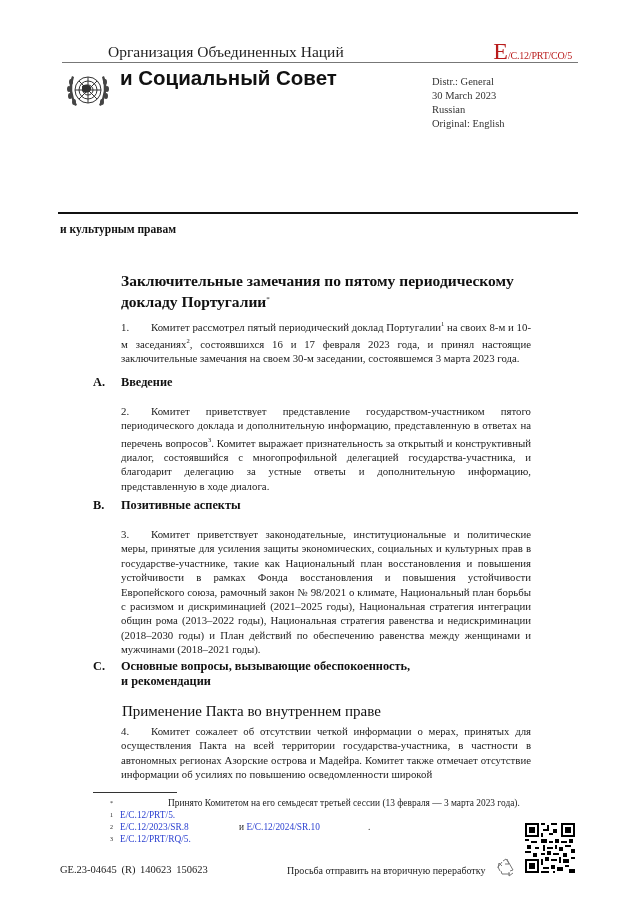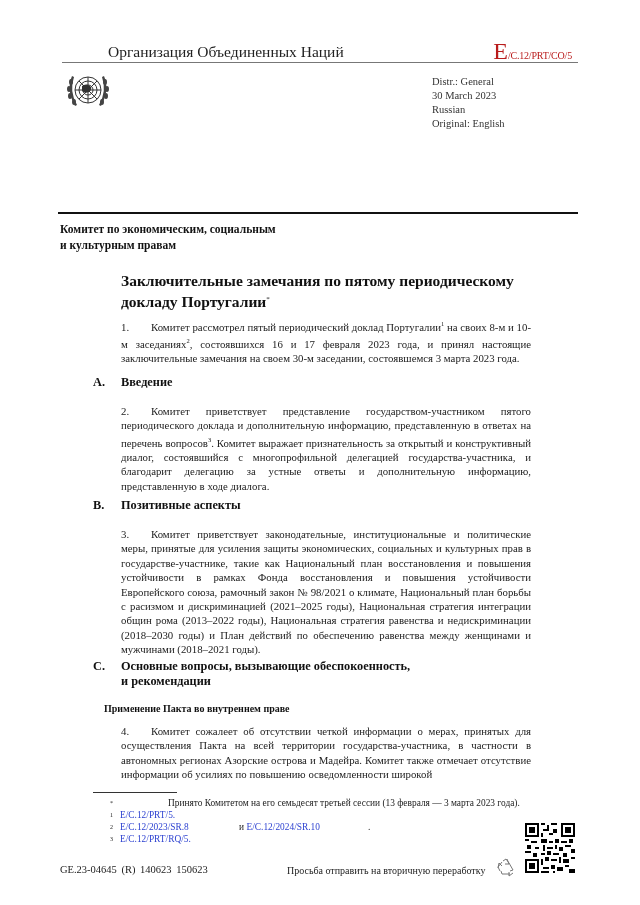--- a/index.html
+++ b/index.html
@@ -17,21 +17,21 @@
   .rule2{left:58px;top:212px;width:520px;height:2px;background:#111;}
   .committee{left:60px;top:221px;font-size:11.5px;font-weight:bold;line-height:16px;color:#111;}
   .title{left:121px;top:272px;font-size:15.5px;font-weight:bold;line-height:18px;color:#111;width:430px;}
   .title sup{font-size:7px;font-weight:normal;vertical-align:super;}
   .para{left:121px;width:410px;font-size:10.8px;line-height:14.4px;text-align:justify;color:#222;}
   .para .num{display:inline-block;width:30px;}
   .para sup{font-size:6.5px;}
   .h{left:93px;font-size:12.3px;font-weight:bold;line-height:15px;color:#111;}
   .h .letter{display:inline-block;width:28px;}
   .h .txt{display:inline-block;vertical-align:top;}
-  .sub{left:104px;font-size:10px;font-weight:bold;color:#111;}
+  .sub{left:122px;font-size:15px;font-weight:normal;color:#111;}
   .fnrule{left:93px;top:792px;width:84px;height:1px;background:#333;}
   .fn{left:110px;font-size:9.4px;line-height:11px;color:#222;white-space:nowrap;}
   .fn .mk{display:inline-block;width:10px;font-size:6px;vertical-align:top;}
   .fn a{color:#2a3fd0;text-decoration:none;}
   .fn .plain{color:#222;margin-left:48px;}
   .docno{left:60px;top:864px;font-size:10.5px;color:#222;word-spacing:2px;}
   .recycle-txt{left:287px;top:865px;font-size:10px;color:#222;}
   .recycle{left:495px;top:857px;width:22px;height:22px;}
   .qr{left:525px;top:823px;width:50px;height:50px;}
 </style>
@@ -61,32 +61,32 @@
       <ellipse cx="6" cy="28" rx="2" ry="3"></ellipse>
       <ellipse cx="10" cy="34" rx="2" ry="3"></ellipse>
     <ellipse cx="41" cy="14" rx="2" ry="3"></ellipse>
       <ellipse cx="43" cy="21" rx="2" ry="3"></ellipse>
       <ellipse cx="42" cy="28" rx="2" ry="3"></ellipse>
       <ellipse cx="38" cy="34" rx="2" ry="3"></ellipse>
   </g>
 </svg>
 
 <div class="abs council">
+  <span>и Социальный Совет</span>
 </div>
 
 <div class="abs meta">
   <div>Distr.: General</div>
   <div>30 March 2023</div>
   <div>Russian</div>
   <div>Original: English</div>
 </div>
 
 <div class="abs rule2"></div>
 <div class="abs committee">
-  <div>Комитет по экономическим, социальным</div>
   <div>и культурным правам</div>
 </div>
 
 <div class="abs title">
   <div>Заключительные замечания по пятому периодическому</div>
   <div><span>докладу Португалии</span><sup>*</sup></div>
 </div>
 
 <div class="abs para" style="top:317px;">
   <span class="num">1.</span><span>Комитет рассмотрел пятый периодический доклад Португалии</span><sup>1</sup><span> на своих 8-м и 10-м заседаниях</span><sup>2</sup><span>, состоявшихся 16 и 17 февраля 2023 года, и принял настоящие заключительные замечания на своем 30-м заседании, состоявшемся 3 марта 2023 года.</span>

